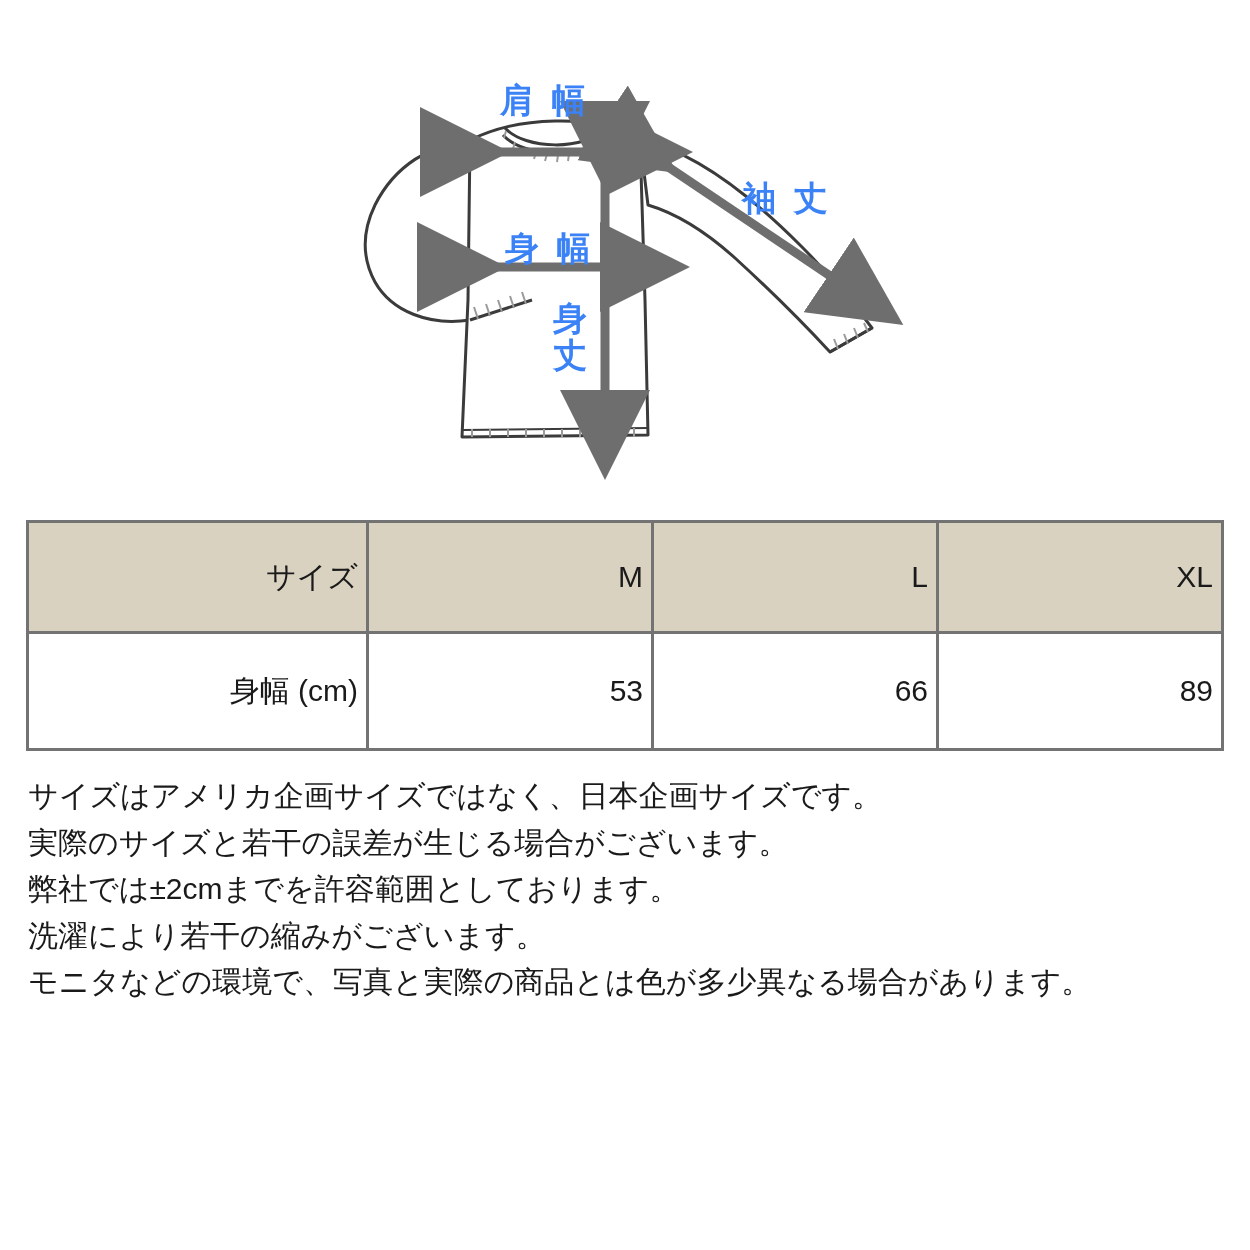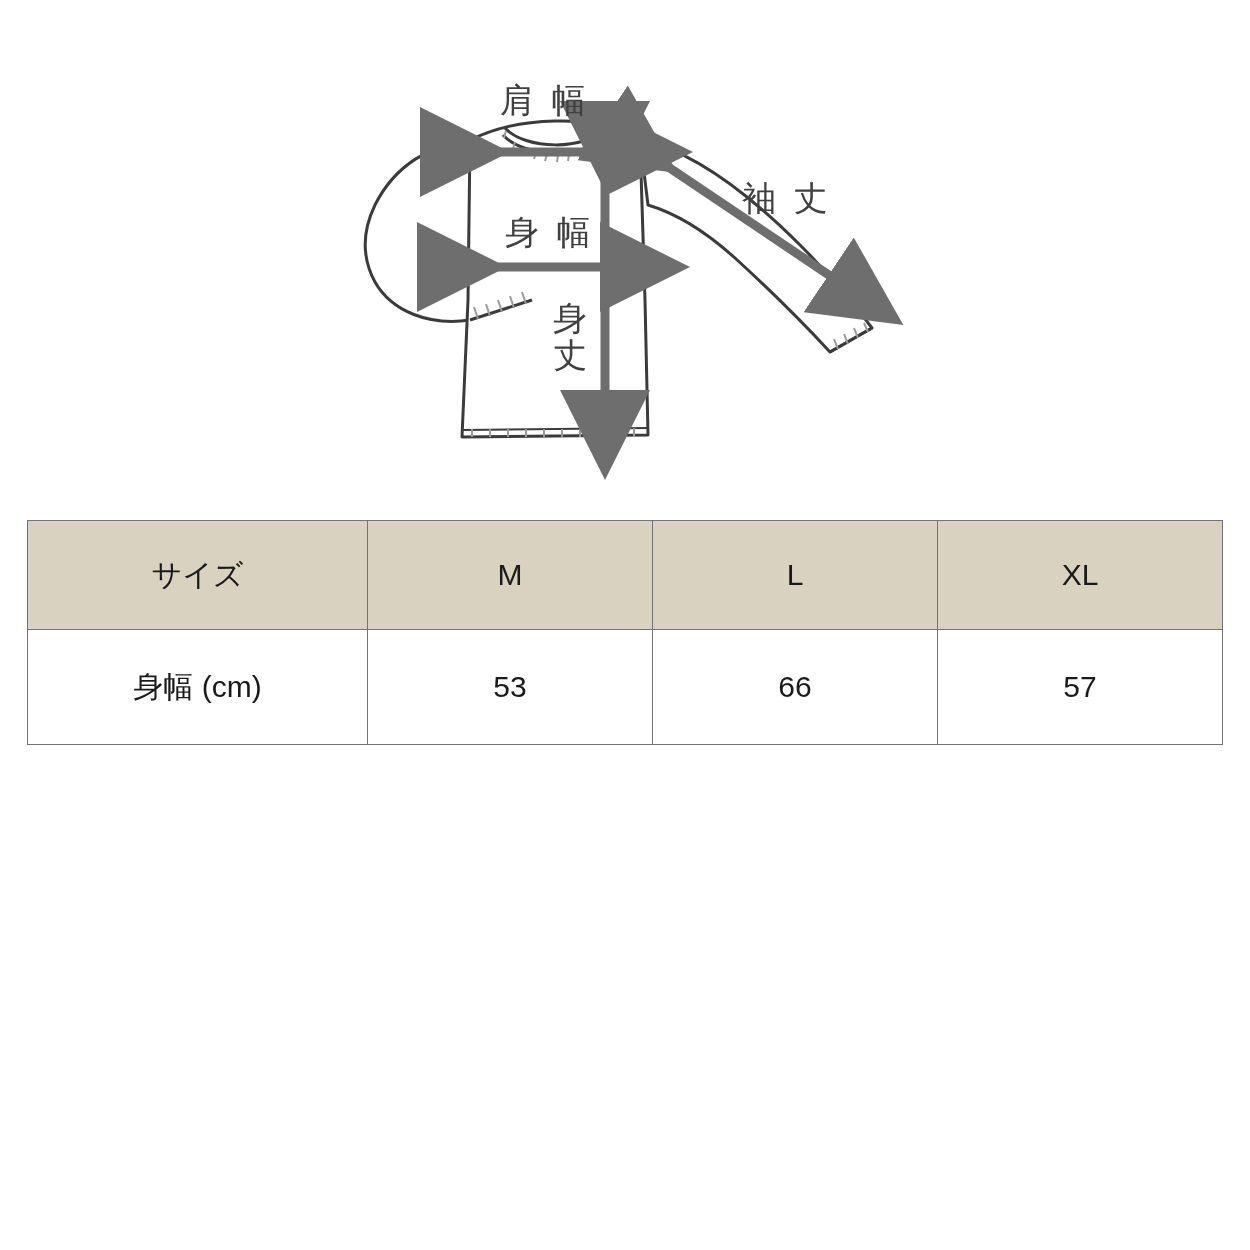--- a/index.html
+++ b/index.html
@@ -24,40 +24,40 @@
   .diagram {
     position: relative;
     width: 1250px;
     height: 520px;
   }
   .diagram svg {
     display: block;
   }
   .diagram-label {
     position: absolute;
-    font-weight: normal;
-    color: #404040;
+    font-weight: bold;
+    color: #3b82f6;
     letter-spacing: 0.12em;
     white-space: nowrap;
   }
   #lbl-shoulder { left: 500px; top: 78px; font-size: 34px; }
   #lbl-sleeve   { left: 742px; top: 176px; font-size: 34px; }
-  #lbl-chest    { left: 505px; top: 210px; font-size: 34px; }
+  #lbl-chest    { left: 505px; top: 226px; font-size: 34px; }
   #lbl-length   { left: 553px; top: 300px; font-size: 34px; line-height: 1.08; }
 
   
   .size-table {
     border-collapse: collapse;
     margin: 0 auto;
     width: 1196px;
     table-layout: fixed;
   }
   .size-table th, .size-table td {
-    border: 1px solid #737373;
-    text-align: center;
+    border: 3px solid #737373;
+    text-align: right;
     font-size: 30px;
     font-weight: normal;
     color: #1a1a1a;
     height: 98px;
     padding: 8px;
   }
   .size-table thead th {
     background: #d9d2c1;
     height: 92px;
   }
@@ -156,19 +156,26 @@
         <th>M</th>
         <th>L</th>
         <th>XL</th>
       </tr>
     </thead>
     <tbody>
       <tr>
         <td>身幅 (cm)</td>
         <td>53</td>
         <td>66</td>
-        <td>57</td>
+        <td>89</td>
       </tr>
     </tbody>
   </table>
 
+  <div class="notes">
+    <div>サイズはアメリカ企画サイズではなく、日本企画サイズです。</div>
+    <div>実際のサイズと若干の誤差が生じる場合がございます。</div>
+    <div>弊社では±2cmまでを許容範囲としております。</div>
+    <div>洗濯により若干の縮みがございます。</div>
+    <div>モニタなどの環境で、写真と実際の商品とは色が多少異なる場合があります。</div>
+  </div>
 
 </div>
 
 </body></html>

